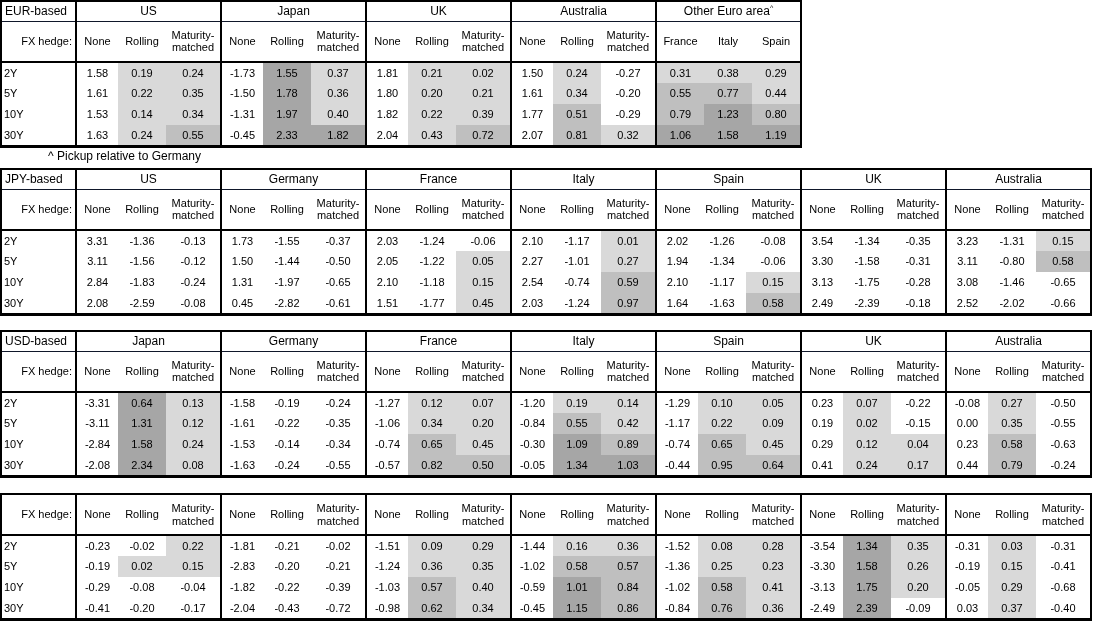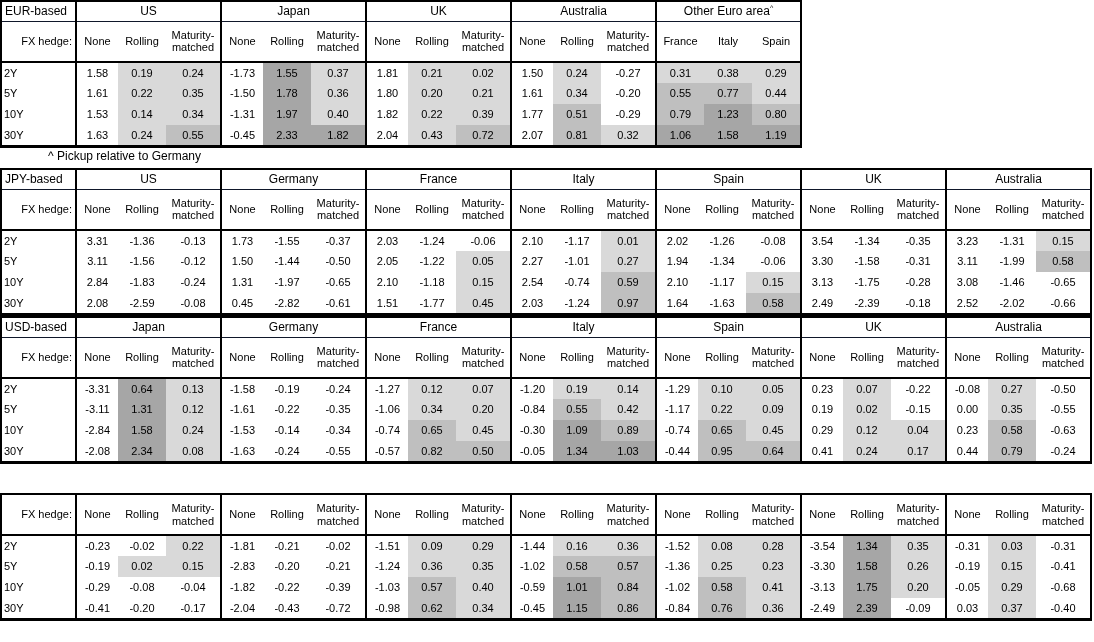--- a/index.html
+++ b/index.html
@@ -28,21 +28,21 @@
   table.fx td.gs { border-left:2px solid #000; }
   table.fx td.lbl { text-align:left; padding-left:3px; font-size:12px; }
   table.fx td.tnr { text-align:left; padding-left:2px; }
   table.fx td.fxh { text-align:right; padding-right:3px; }
   table.fx td.s1 { background:var(--s1,#d9d9d9); }
   table.fx td.s2 { background:var(--s2,#bfbfbf); }
   table.fx td.s3 { background:var(--s3,#a6a6a6); }
   table.fx sup { font-size:7px; line-height:0; }
   .t0 { top:0; }
   .t1 { top:168px; }
-  .t2 { top:316px;padding-left:36px; }
+  .t2 { top:330px;padding-left:36px; }
   .t3 { top:493px; }
   .footnote {
     position:absolute; left:3px; top:149px;
     font-size:12px;
     margin-left:45px;
   }
 </style>
 </head>
 <body>
 
@@ -266,21 +266,21 @@
           <td class="gs">2.27</td>
           <td>-1.01</td>
           <td class="s1">0.27</td>
           <td class="gs">1.94</td>
           <td>-1.34</td>
           <td>-0.06</td>
           <td class="gs">3.30</td>
           <td>-1.58</td>
           <td>-0.31</td>
           <td class="gs">3.11</td>
-          <td>-1.99</td>
+          <td>-0.80</td>
           <td class="s2">0.58</td>
         </tr>
         <tr class="dr">
           <td class="tnr">10Y</td>
           <td class="gs">2.84</td>
           <td>-1.83</td>
           <td>-0.24</td>
           <td class="gs">1.31</td>
           <td>-1.97</td>
           <td>-0.65</td>

